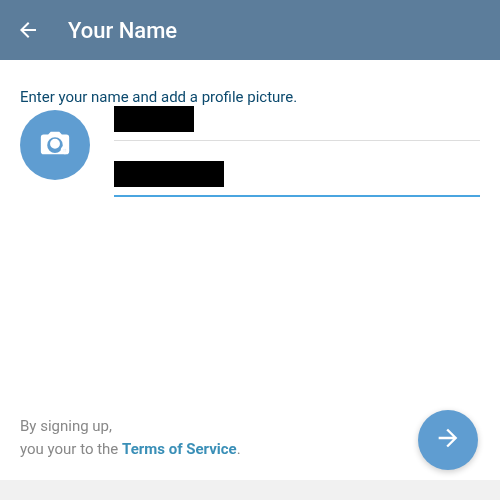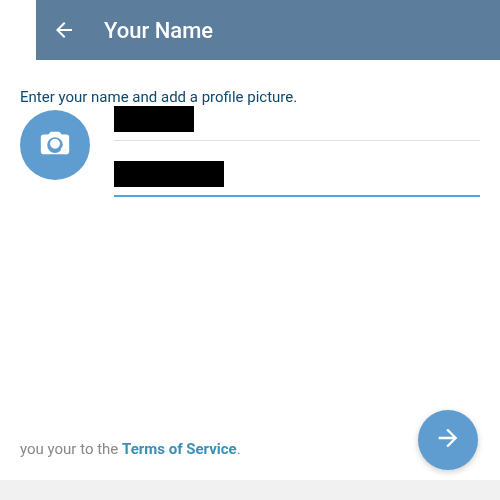--- a/index.html
+++ b/index.html
@@ -1,17 +1,17 @@
 <!DOCTYPE html>
 <html><head>
   <meta charset="utf-8">
   <style>
     * { box-sizing: border-box; margin: 0; padding: 0; }
     body { font-family: -apple-system, Roboto, Arial, sans-serif; width: 500px; height: 500px; background: #fff; overflow: hidden; position: relative; }
-    .header { background: #5c7d9b; height: 60px; display: flex; align-items: center; padding: 0 16px; color: #fff; margin-left: 36px; }
+    .header { background: #5c7d9b; height: 60px; display: flex; align-items: center; padding: 0 16px; color: #fff; }
     .back-icon { width: 24px; height: 24px; cursor: pointer; display:flex; align-items:center; justify-content:center; }
     .back-icon svg { fill: #fff; }
     .header-title { font-size: 22px; font-weight: 500; margin-left: 28px; }
     .content { padding: 28px 20px 0 20px; }
     .instruction { color: #0c4a6e; font-size: 15px; }
     .profile-row { display: flex; align-items: flex-start; gap: 24px; }
     .avatar-btn { width: 70px; height: 70px; border-radius: 50%; background: #5f9dd1; display: flex; align-items: center; justify-content: center; cursor: pointer; flex-shrink: 0; margin-top: 4px; }
     .avatar-btn svg { fill: #fff; width: 34px; height: 34px; }
     .fields { flex: 1; }
     .field { border: none; border-bottom: 1px solid #ddd; padding: 8px 0; font-size: 16px; width: 100%; outline: none; background: transparent; }
@@ -60,21 +60,21 @@
       </div>
       <div class="field-wrapper">
         <input class="field active" value="" style="">
         <div class="redact r2"></div>
       </div>
     </div>
   </div>
 </div>
 
 <div class="footer-text">
-  <br>
+  <span>By signing up,</span><br>
   <span>you your to the </span><span class="tos-link">Terms of Service</span><span>.</span>
 </div>
 
 <div class="fab">
   <span>
     <svg viewBox="0 0 24 24">
         <path d="M4 11h12.17l-5.59-5.59L12 4l8 8-8 8-1.41-1.41L16.17 13H4z"></path>
       </svg>
   </span>
 </div>

